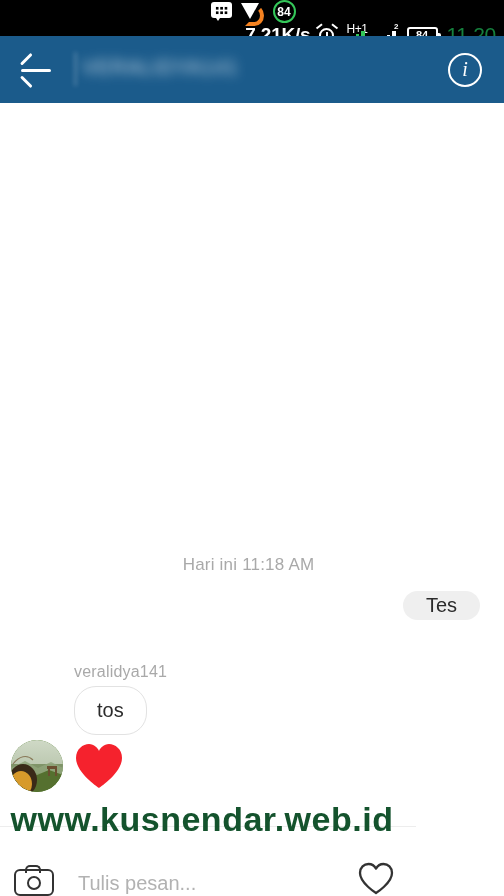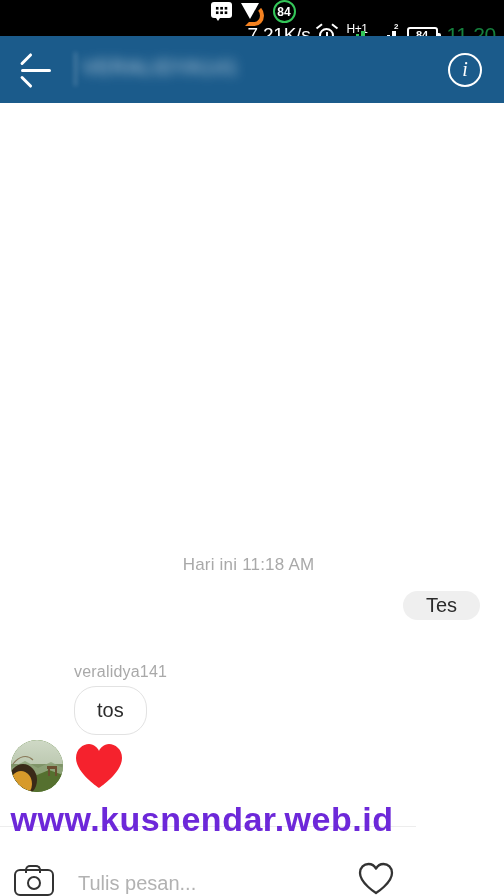--- a/index.html
+++ b/index.html
@@ -37,20 +37,21 @@
     margin-left: auto;
     display: flex;
     align-items: center;
     gap: 7px;
   }
   .sb-text {
     color: #ffffff;
     font-size: 19px;
     letter-spacing: -0.2px;
     white-space: nowrap;
+    font-weight: bold;
   }
   .sb-clock {
     color: #15803d;
     font-size: 21px;
     letter-spacing: -0.3px;
     white-space: nowrap;
     padding-left: 2px;
   }
   .icon-bbm {
     width: 21px; height: 19px;
@@ -330,21 +331,21 @@
 
   
   .watermark {
     position: absolute;
     top: 800px;
     left: 0;
     width: 404px;
     text-align: center;
     font-size: 34px;
     font-weight: bold;
-    color: #6d28d9;
+    color: #14532d;
     letter-spacing: 0.5px;
     pointer-events: none;
     z-index: 5;
   }
 
   
   .input-bar {
     position: absolute;
     bottom: 0; left: 0;
     width: 416px;

